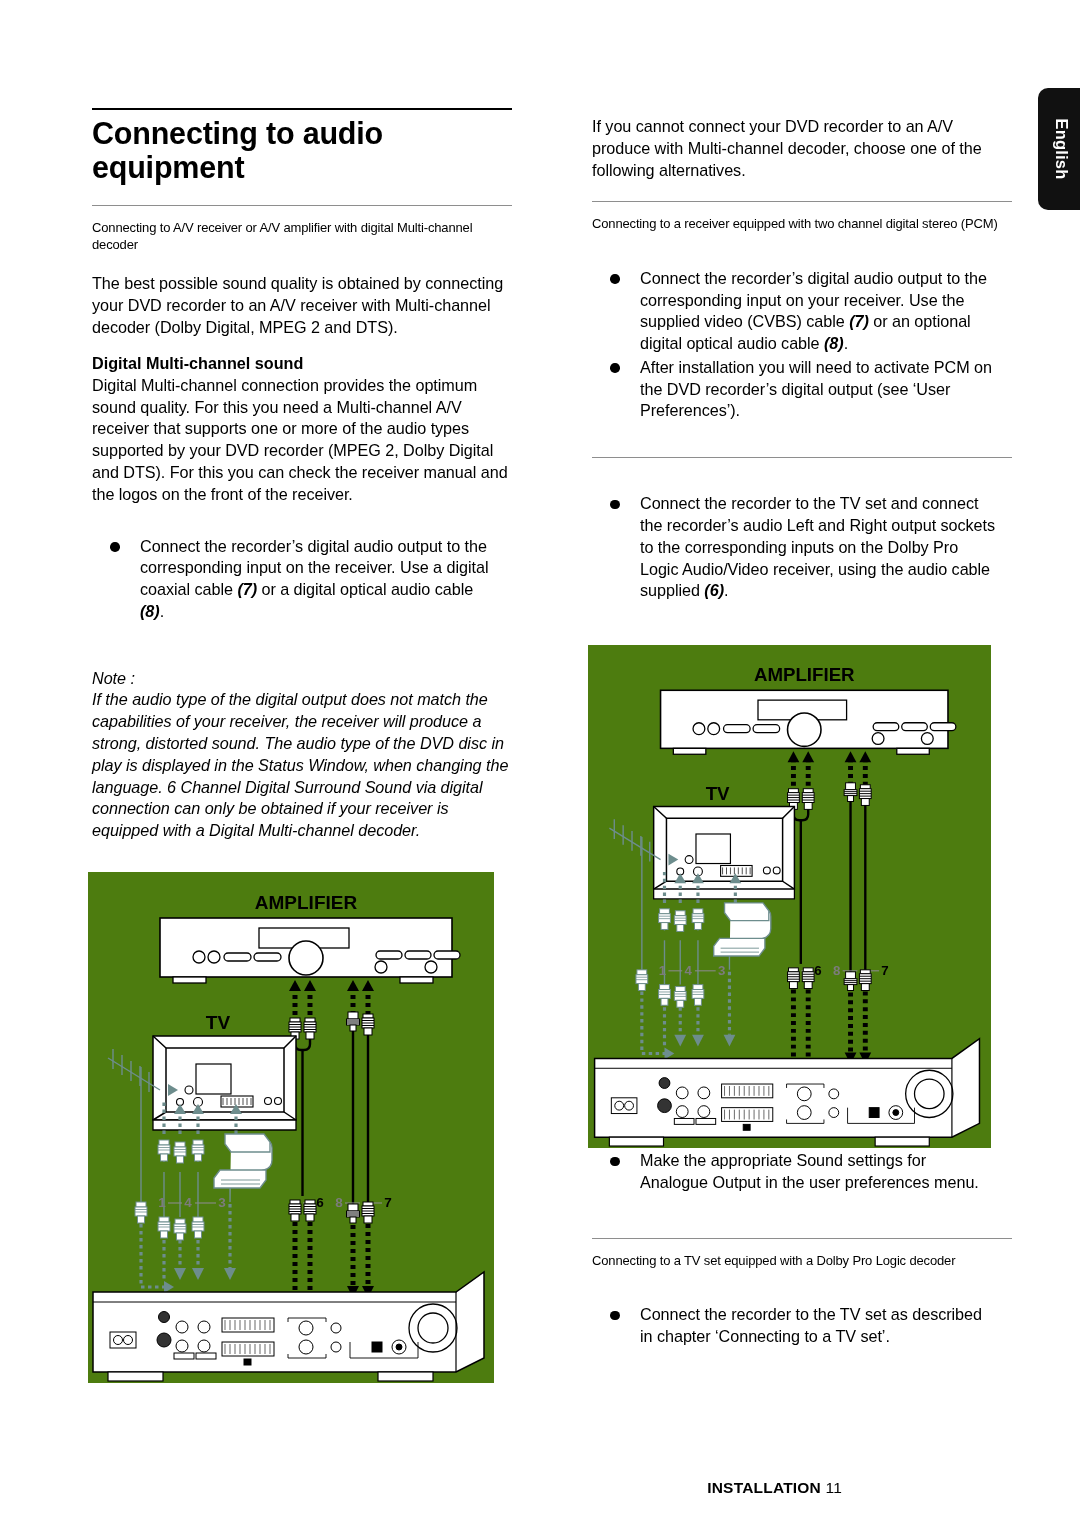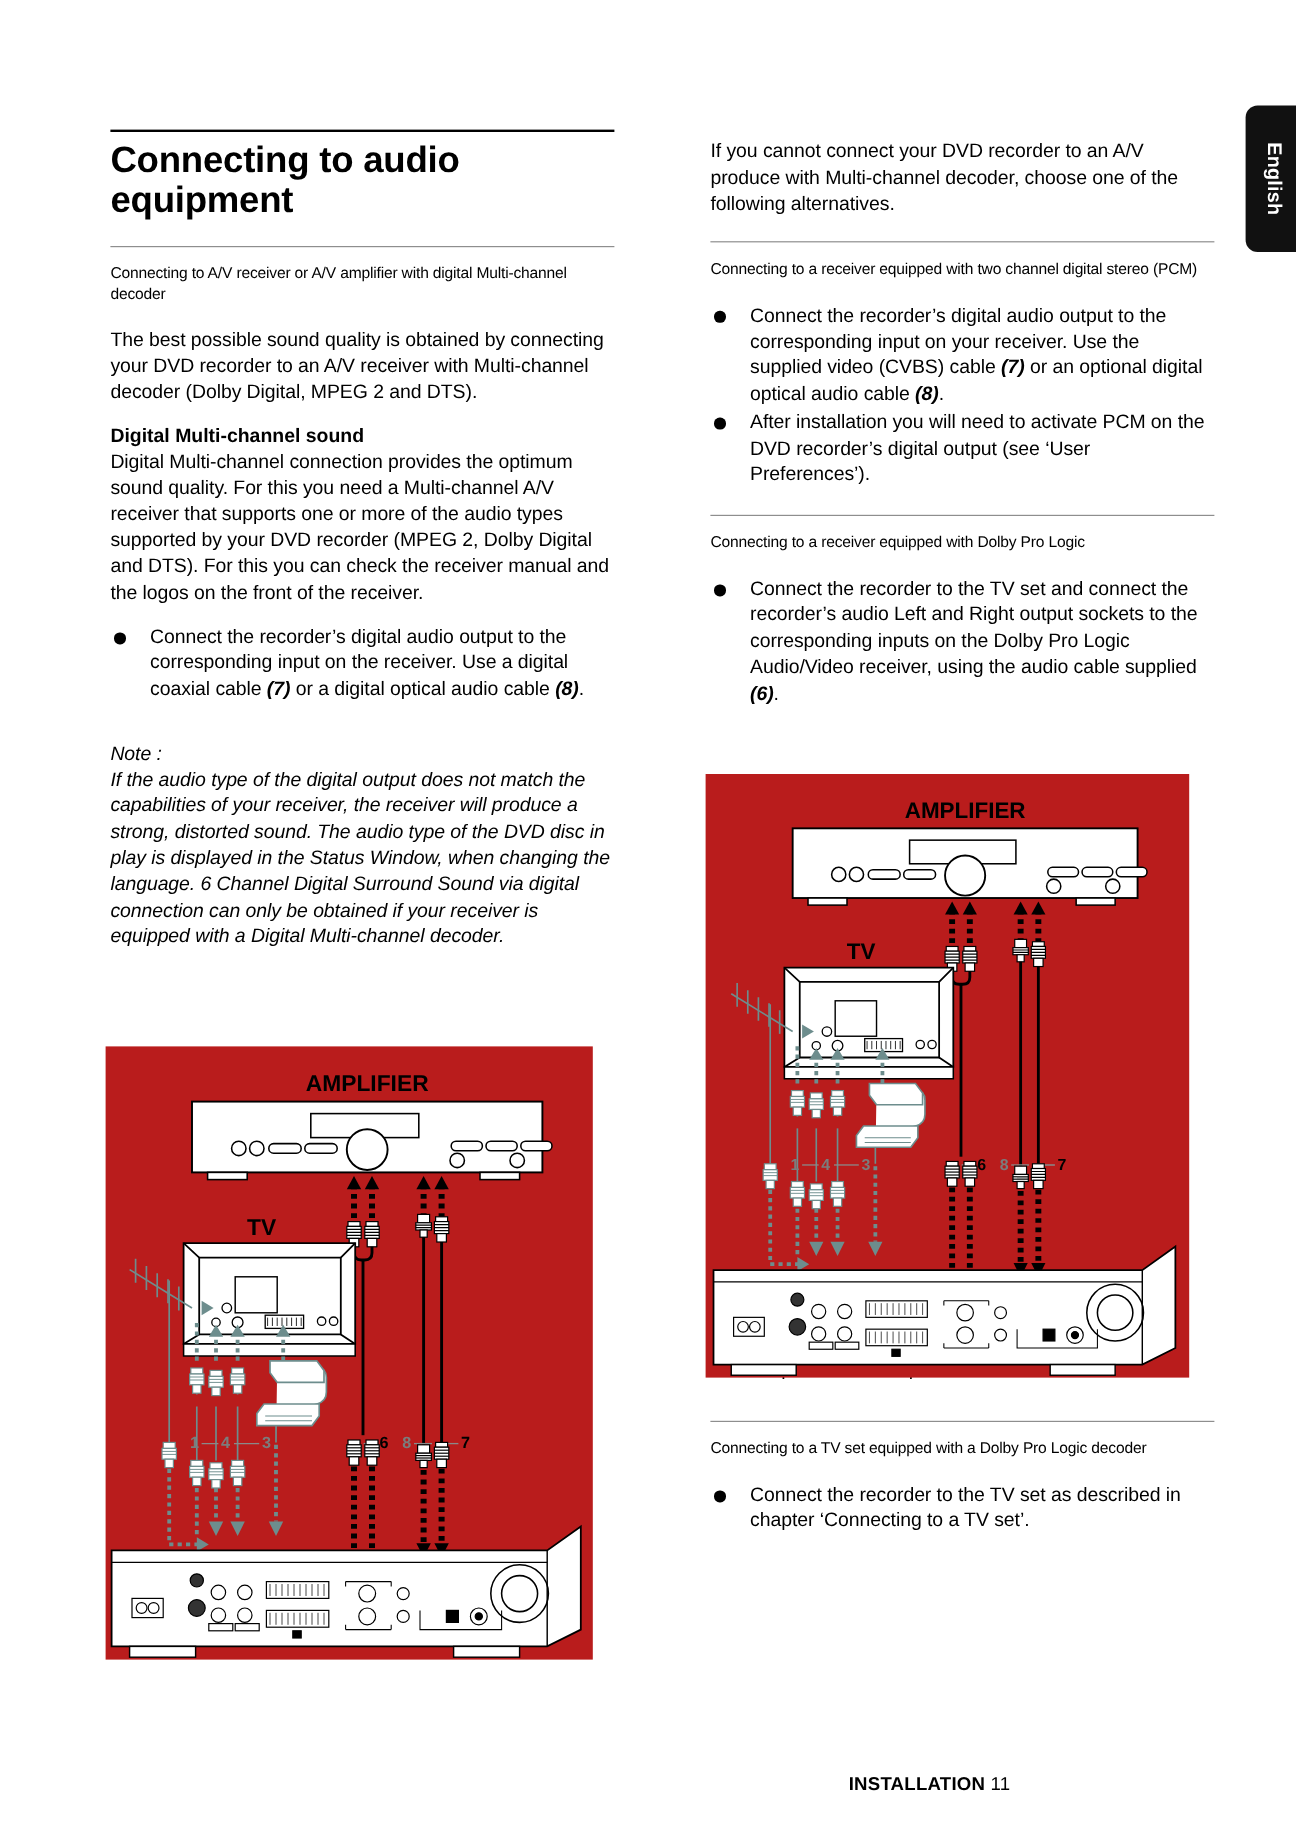--- a/index.html
+++ b/index.html
@@ -56,42 +56,42 @@
   }
   p.note{
     font-size:16.2px; line-height:1.345; margin:0; font-style:italic;
     letter-spacing:-.05px;
   }
   .gap-lg{ height:20px; }
   .gap-md{ height:15px; }
   .gap-sm{ height:9px; }
 
   
-  ul.bul{ list-style:none; margin:0; padding:0; }
+  ul.bul{ list-style:none; margin:15px; padding:0; }
   ul.bul li{
     position:relative; padding-left:33px;
     font-size:16.2px; line-height:1.345; margin:0 0 2px 0;
     letter-spacing:-.05px;
   }
   ul.bul li .dot{
     position:absolute; left:3px; top:6.5px;
     width:9.5px; height:9.5px; background:#000; border-radius:50%;
   }
   b.ref{ font-weight:bold; font-style:italic; }
 
   
   #footer{
     position:absolute; left:0; top:1479px; width:912px;
     text-align:right; padding-right:70px;
     font-size:15.5px; letter-spacing:.2px;
   }
   #footer .ft-b{ font-weight:bold; }
 
   
-  .diagram{ position:absolute; background:#b91c1c; }
+  .diagram{ position:absolute; background:#4d7c0f; }
   #diagram-left { left:88px;  top:872px; width:406px; height:511px; }
   #diagram-right{ left:588px; top:645px; width:403px; height:503px; }
   .diagram svg{ display:block; width:100%; height:100%; }
 </style>
 </head>
 <body>
 
 <div id="lang-tab">
   <span class="lbl">English</span>
 </div>
@@ -143,21 +143,20 @@
       <span>Connect the recorder’s digital audio output to the corresponding input on your receiver. Use the supplied video (CVBS) cable </span><b class="ref">(7)</b><span> or an optional digital optical audio cable </span><b class="ref">(8)</b><span>.</span>
     </li>
     <li>
       <span class="dot"></span>
       <span>After installation you will need to activate PCM on the DVD recorder’s digital output (see ‘User Preferences’).</span>
     </li>
   </ul>
 
   <div class="gap-lg"></div>
   <div class="rule-sub"></div>
-  <h2 class="sub">Connecting to a receiver equipped with Dolby Pro Logic</h2>
 
   <div class="gap-lg"></div>
   <ul class="bul">
     <li>
       <span class="dot"></span>
       <span>Connect the recorder to the TV set and connect the recorder’s audio Left and Right output sockets to the corresponding inputs on the Dolby Pro Logic Audio/Video receiver, using the audio cable supplied </span><b class="ref">(6)</b><span>.</span>
     </li>
   </ul>
 
   <div style="height:518px"></div>

